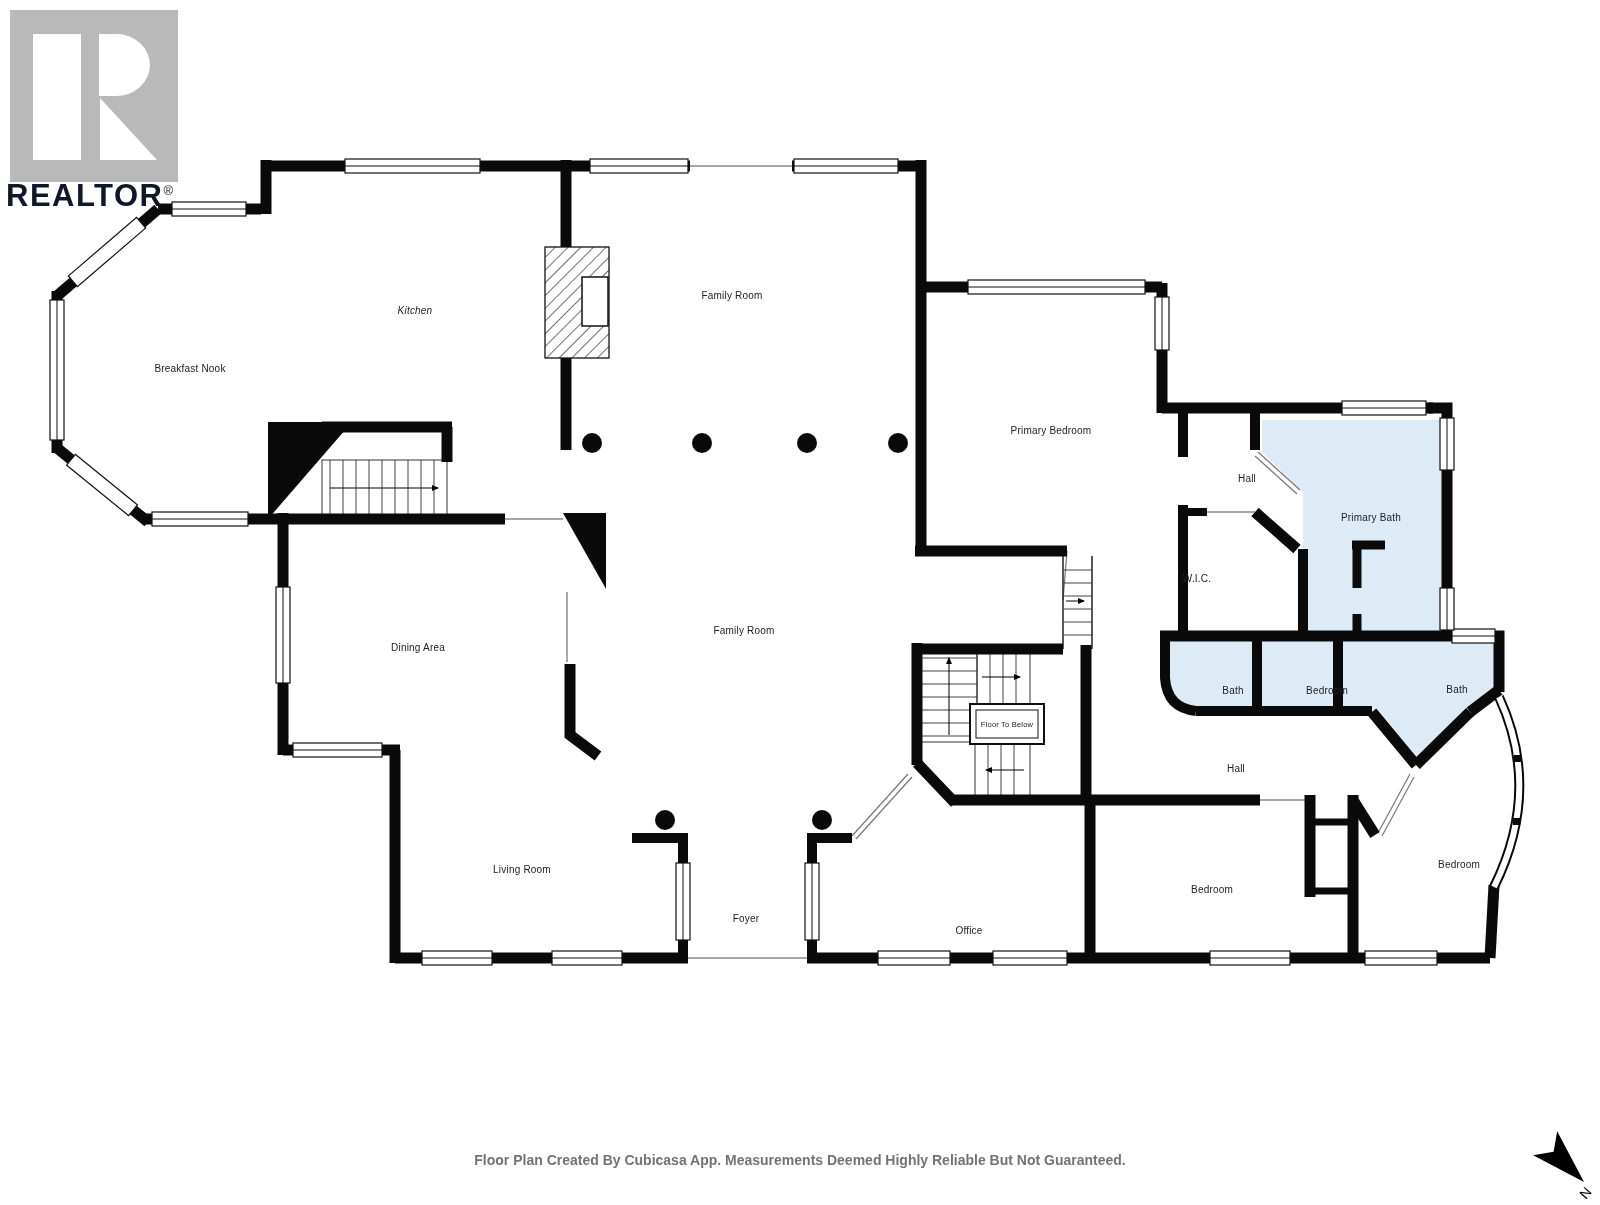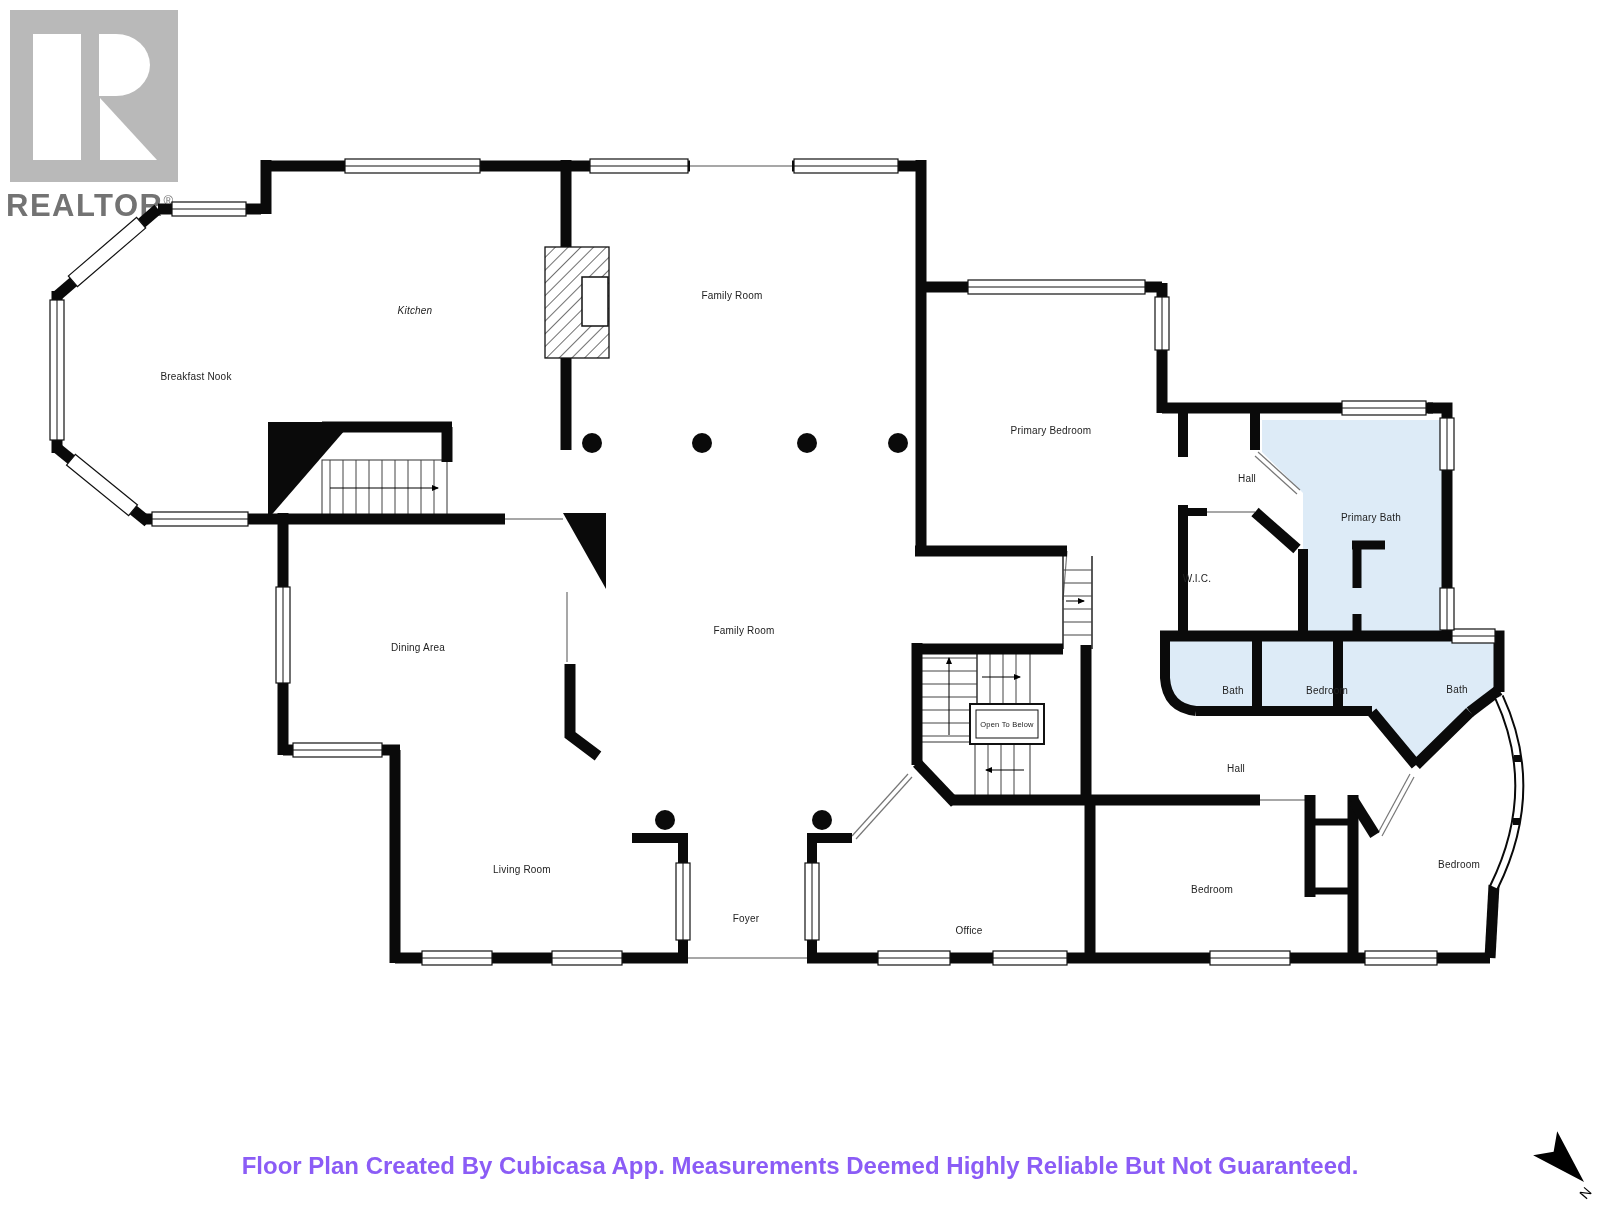--- a/index.html
+++ b/index.html
@@ -2,28 +2,28 @@
 <html><head>
 <meta charset="utf-8">
 <style>
   html,body{margin:0;padding:0;background:#fff;}
   #stage{position:relative;width:1600px;height:1205px;background:#ffffff;overflow:hidden;
          font-family:"Liberation Sans",sans-serif;}
   .room-label{position:absolute;transform:translate(-50%,-50%);font-size:10px;color:#222;
               white-space:nowrap;letter-spacing:.2px;}
   .tiny-label{font-size:7.5px;}
   #realtor-logo{position:absolute;left:4px;top:6px;width:200px;}
-  #realtor-word{position:absolute;left:6px;top:188px;font-size:31px;font-weight:600;
-                color:#737373;letter-spacing:1.5px;}
+  #realtor-word{position:absolute;left:6px;top:178px;font-size:31px;font-weight:600;
+                color:#0f172a;letter-spacing:1.5px;}
   #realtor-word sup{font-size:13px;font-weight:400;}
   #brokerage-watermark{position:absolute;left:50%;top:1094px;transform:translateX(-50%);
                        font-size:62px;color:#dcdcdc;letter-spacing:1px;white-space:nowrap;
                        filter:blur(.6px);font-weight:400;}
   #disclaimer{position:absolute;left:50%;top:1152px;transform:translateX(-50%);
-              font-size:24px;color:#8b5cf6;font-weight:600;white-space:nowrap;}
+              font-size:14px;color:#737373;font-weight:600;white-space:nowrap;}
   svg text{font-family:"Liberation Sans",sans-serif;}
 </style>
 </head>
 <body>
 
 <div id="stage">
 
   <svg id="realtor-logo" width="200" height="200" viewBox="0 0 200 200">
     <rect x="6" y="4" width="168" height="172" fill="#b9b9b9"></rect>
     <rect x="29" y="28" width="48" height="126" fill="#ffffff"></rect>
@@ -279,33 +279,33 @@
 
     <g>
       <g transform="translate(1560,1158) rotate(135)">
         <polygon points="0,-34 17,21 0,9 -17,21" fill="#000"></polygon>
       </g>
       <text x="1586" y="1200" font-size="14" fill="#000" transform="rotate(-50 1586 1200)">N</text>
     </g>
   </svg>
 
   <div class="room-label" style="left:415px;top:310px;font-style:italic;">Kitchen</div>
-  <div class="room-label" style="left:196px;top:368px;margin-top:8px;">Breakfast Nook</div>
+  <div class="room-label" style="left:190px;top:368px;">Breakfast Nook</div>
   <div class="room-label" style="left:732px;top:295px;">Family Room</div>
   <div class="room-label" style="left:1051px;top:430px;">Primary Bedroom</div>
   <div class="room-label" style="left:1247px;top:478px;">Hall</div>
   <div class="room-label" style="left:1371px;top:517px;">Primary Bath</div>
   <div class="room-label" style="left:1197px;top:578px;">W.I.C.</div>
   <div class="room-label" style="left:418px;top:647px;">Dining Area</div>
   <div class="room-label" style="left:744px;top:630px;">Family Room</div>
   <div class="room-label" style="left:1233px;top:690px;">Bath</div>
   <div class="room-label" style="left:1327px;top:690px;">Bedroom</div>
   <div class="room-label" style="left:1457px;top:689px;">Bath</div>
   <div class="room-label" style="left:1236px;top:768px;">Hall</div>
-  <div class="room-label tiny-label" style="left:1007px;top:724px;">Open To Below</div>
+  <div class="room-label tiny-label" style="left:1007px;top:724px;">Floor To Below</div>
   <div class="room-label" style="left:522px;top:869px;">Living Room</div>
   <div class="room-label" style="left:746px;top:911px;margin-top:7px;">Foyer</div>
   <div class="room-label" style="left:969px;top:893px;margin-top:37px;">Office</div>
   <div class="room-label" style="left:1212px;top:889px;">Bedroom</div>
   <div class="room-label" style="left:1459px;top:864px;">Bedroom</div>
 
   <div id="disclaimer">Floor Plan Created By Cubicasa App. Measurements Deemed Highly Reliable But Not Guaranteed.</div>
 </div>
 
 </body></html>

